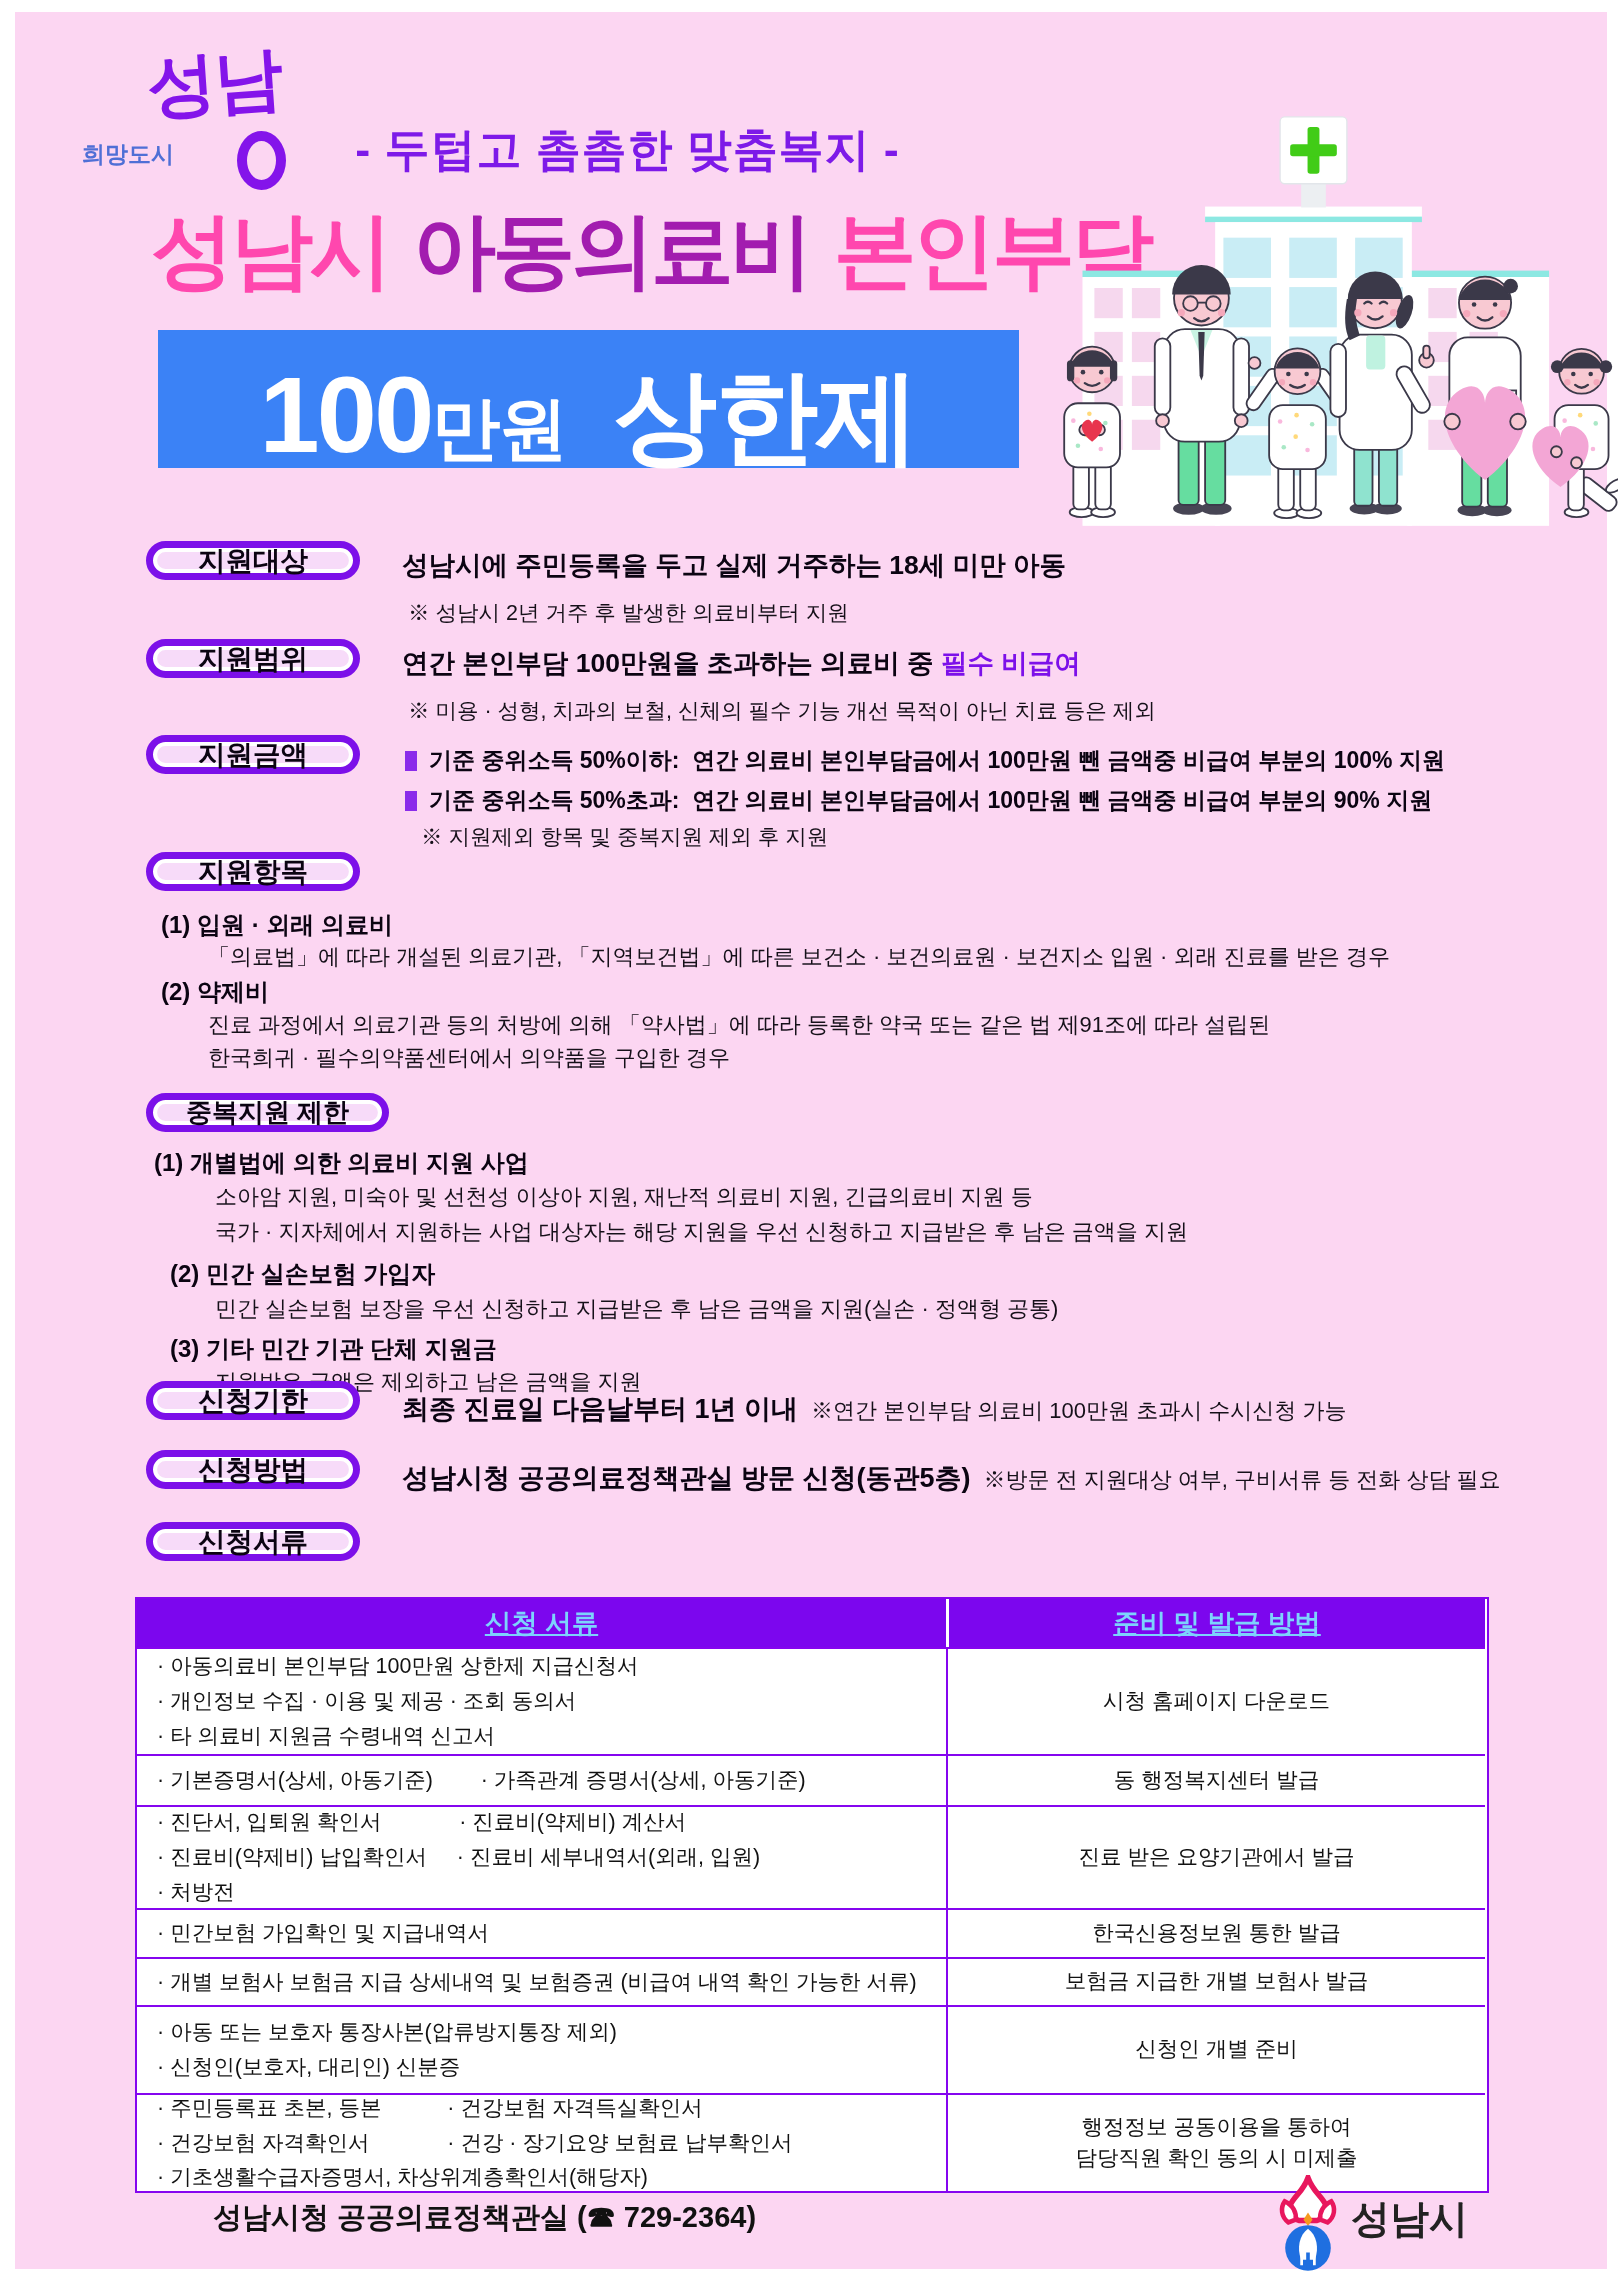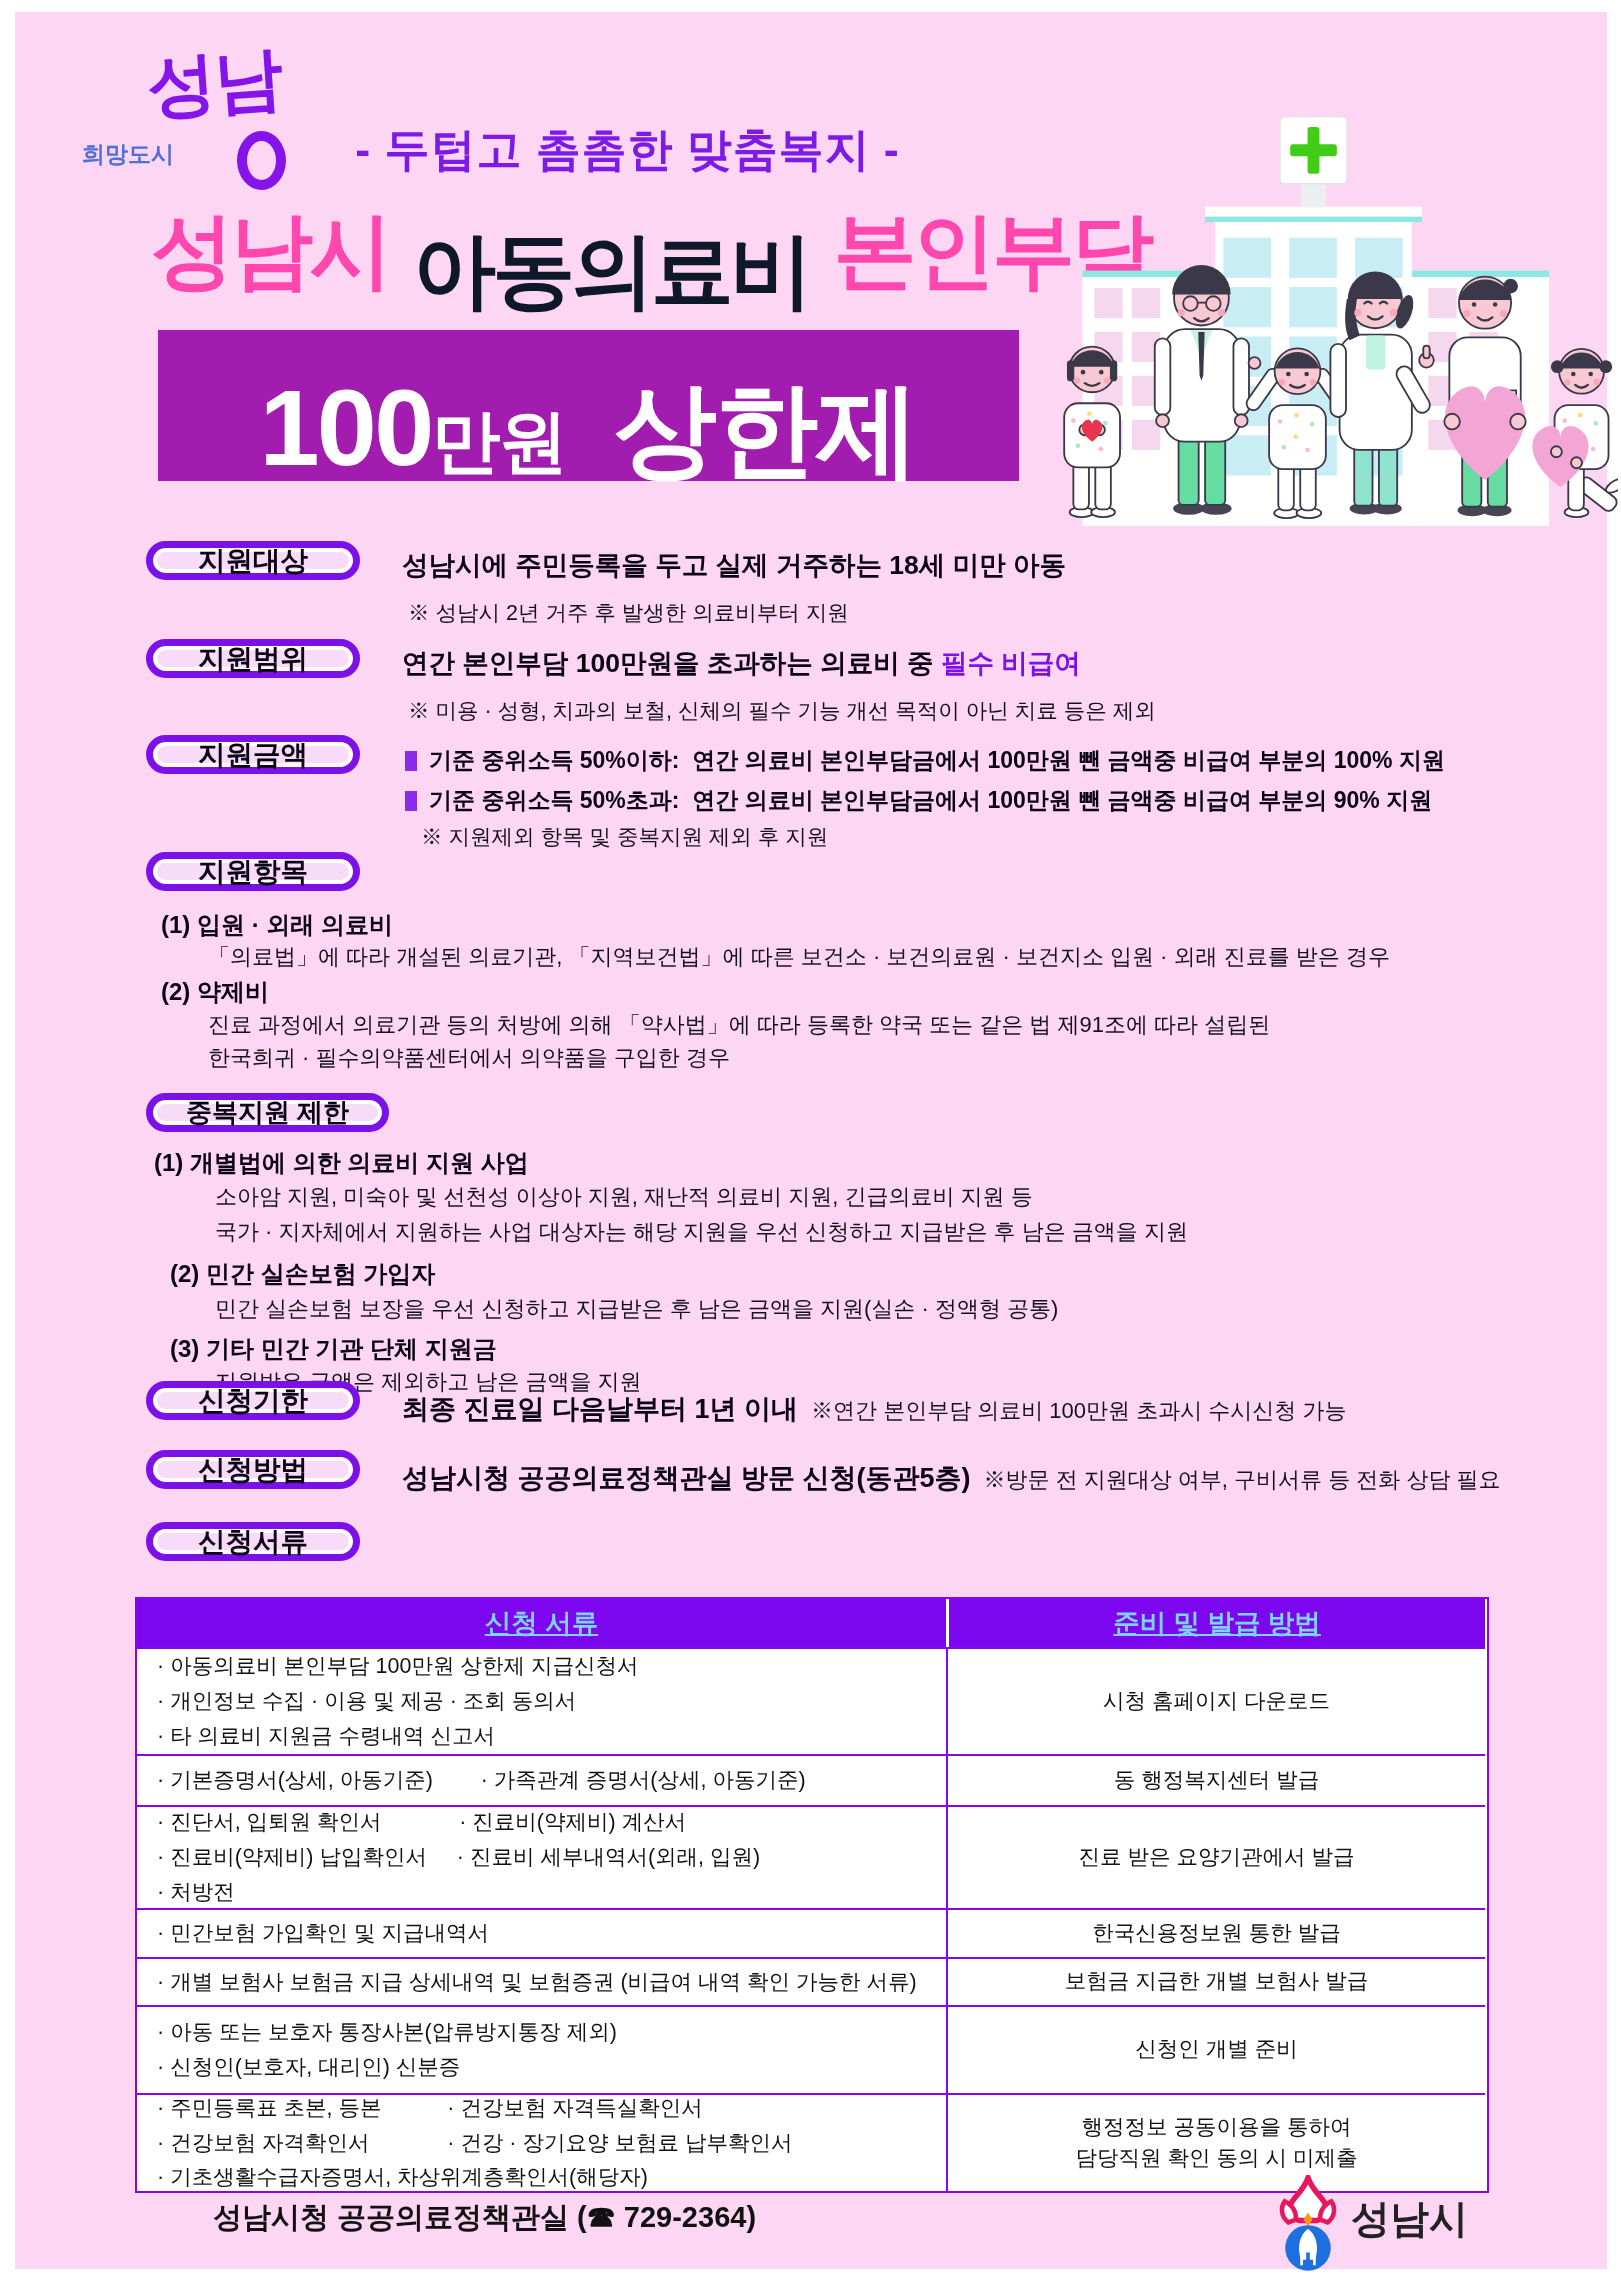--- a/index.html
+++ b/index.html
@@ -8,22 +8,22 @@
   .pink-bg{position:absolute;left:14.6px;top:12px;right:14.6px;bottom:14.6px;background:#fcd6f2;}
 
   
   .logo-wrap{position:absolute;left:110px;top:48px;width:238px;height:128px;}
   .logo-mark{position:absolute;left:37px;top:0;font-size:69px;font-weight:900;color:#8414ea;letter-spacing:-1.8px;line-height:1.0;transform:rotate(-4deg);}
   .logo-ring{position:absolute;left:127px;top:83px;width:29px;height:39px;border:10px solid #8414ea;border-radius:50%;}
   .logo-sub{position:absolute;left:-28px;top:91px;font-size:23px;font-weight:800;color:#4f6fd6;white-space:pre;}
   .tagline{position:absolute;left:284px;top:120px;width:687px;text-align:center;font-size:45px;font-weight:800;color:#7d1ae8;letter-spacing:0.9px;white-space:pre;}
   .main-title{position:absolute;left:151px;top:207px;display:flex;gap:24px;font-size:83px;font-weight:900;letter-spacing:-3.7px;line-height:1.05;white-space:pre;}
   .mt-pink{color:#ff47ae;}
-  .mt-purple{color:#0f172a;margin-top:20px;}
-  .banner{position:absolute;left:158px;top:330px;width:861px;height:135px;background:#a21caf;display:flex;align-items:baseline;justify-content:center;color:#ffffff;line-height:1;padding-top:16px;}
+  .mt-purple{color:#a21caf;}
+  .banner{position:absolute;left:158px;top:330px;width:861px;height:135px;background:#3b82f6;display:flex;align-items:baseline;justify-content:center;color:#ffffff;line-height:1;padding-top:3px;}
   .banner-inner{display:flex;align-items:baseline;transform:translateY(28px);}
   .banner-num{font-size:108px;font-weight:900;letter-spacing:-2.7px;}
   .banner-unit{font-size:69px;font-weight:900;letter-spacing:-1.8px;}
   .banner-rest{font-size:103px;font-weight:900;margin-left:48px;letter-spacing:-1.8px;}
   .illus{position:absolute;left:1009px;top:73px;width:609px;height:462px;}
 
   
   .pill{position:absolute;left:146px;width:214px;height:39px;box-sizing:border-box;border:7.8px solid #7c10e9;border-radius:28px;background:#f7dbf9;box-shadow:inset 0 0 0 4.1px #ffffff;display:flex;align-items:center;justify-content:center;font-size:27.5px;font-weight:800;color:#0b0412;white-space:pre;}
   .pill.wide{width:243px;font-size:26px;}
 

